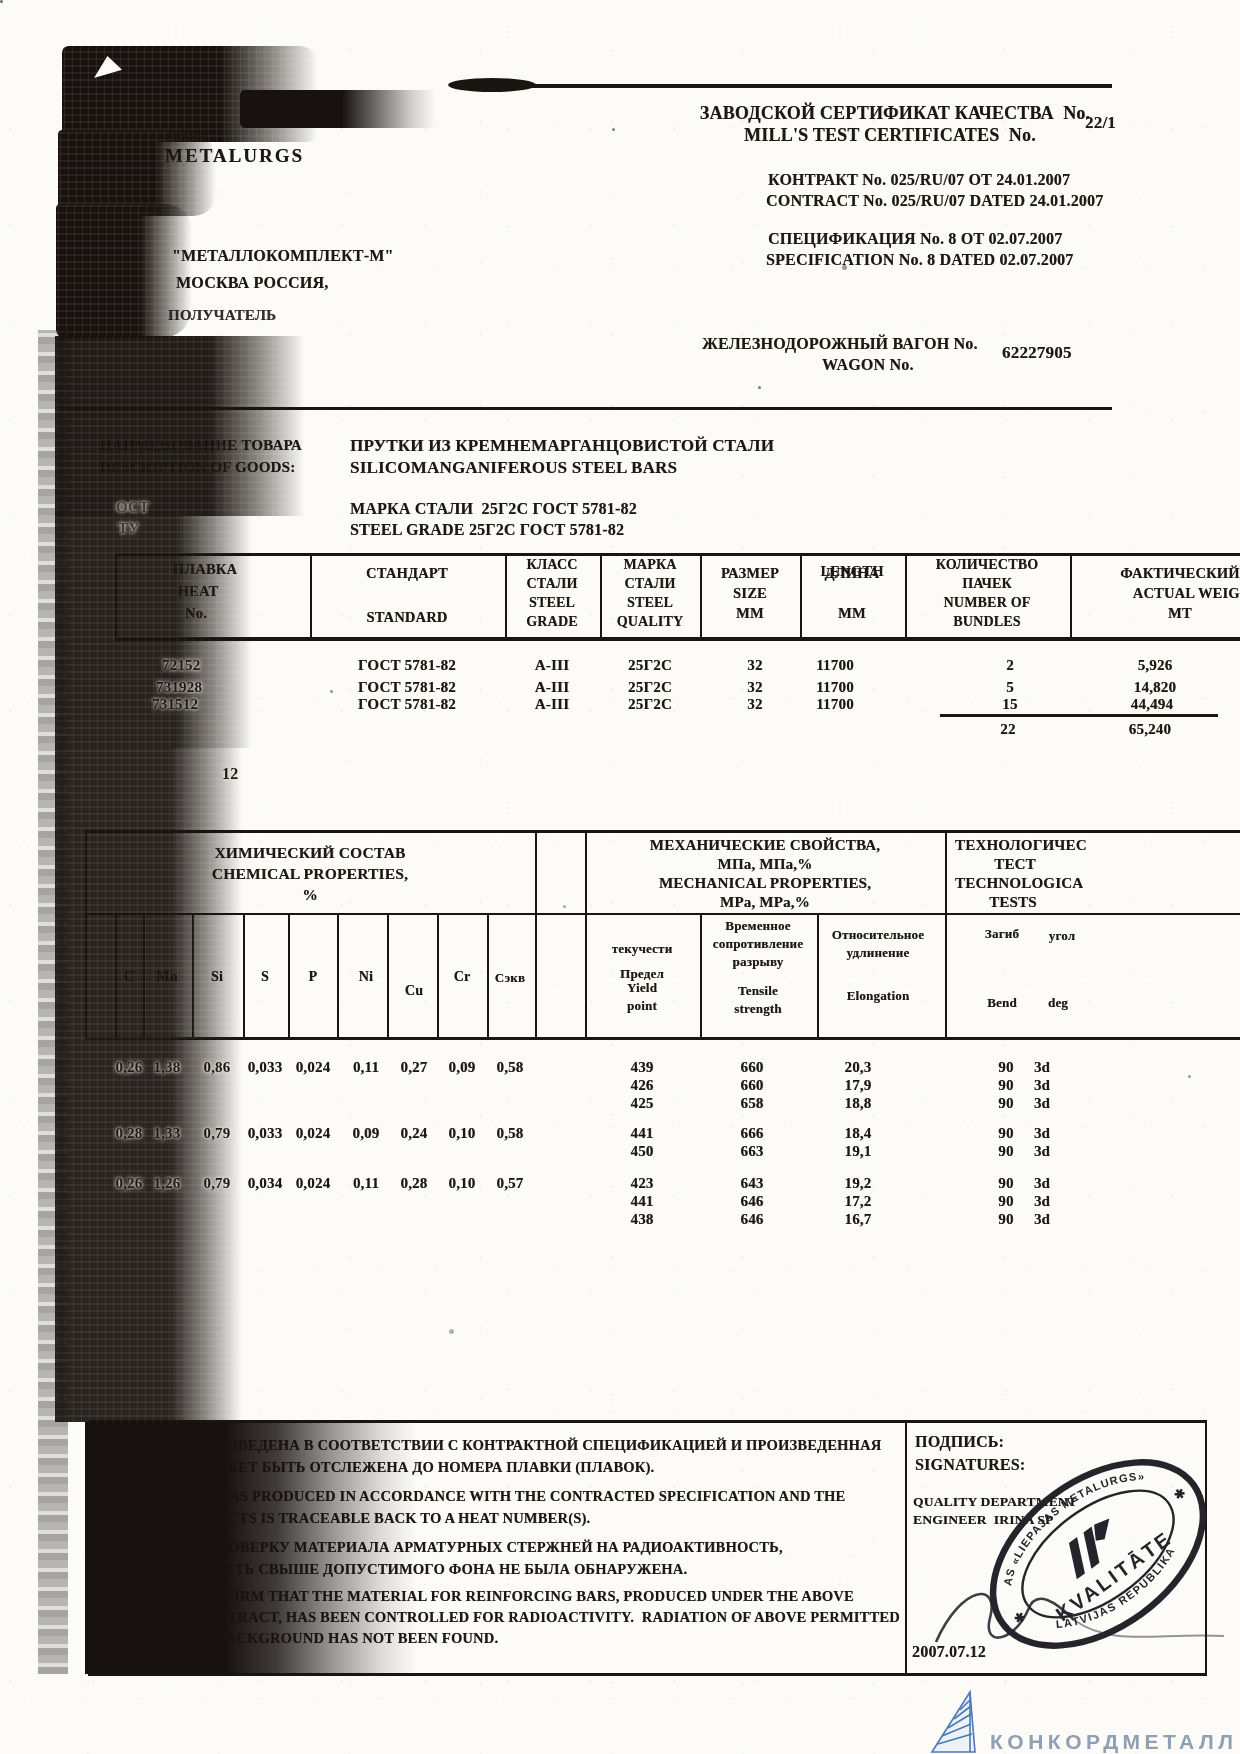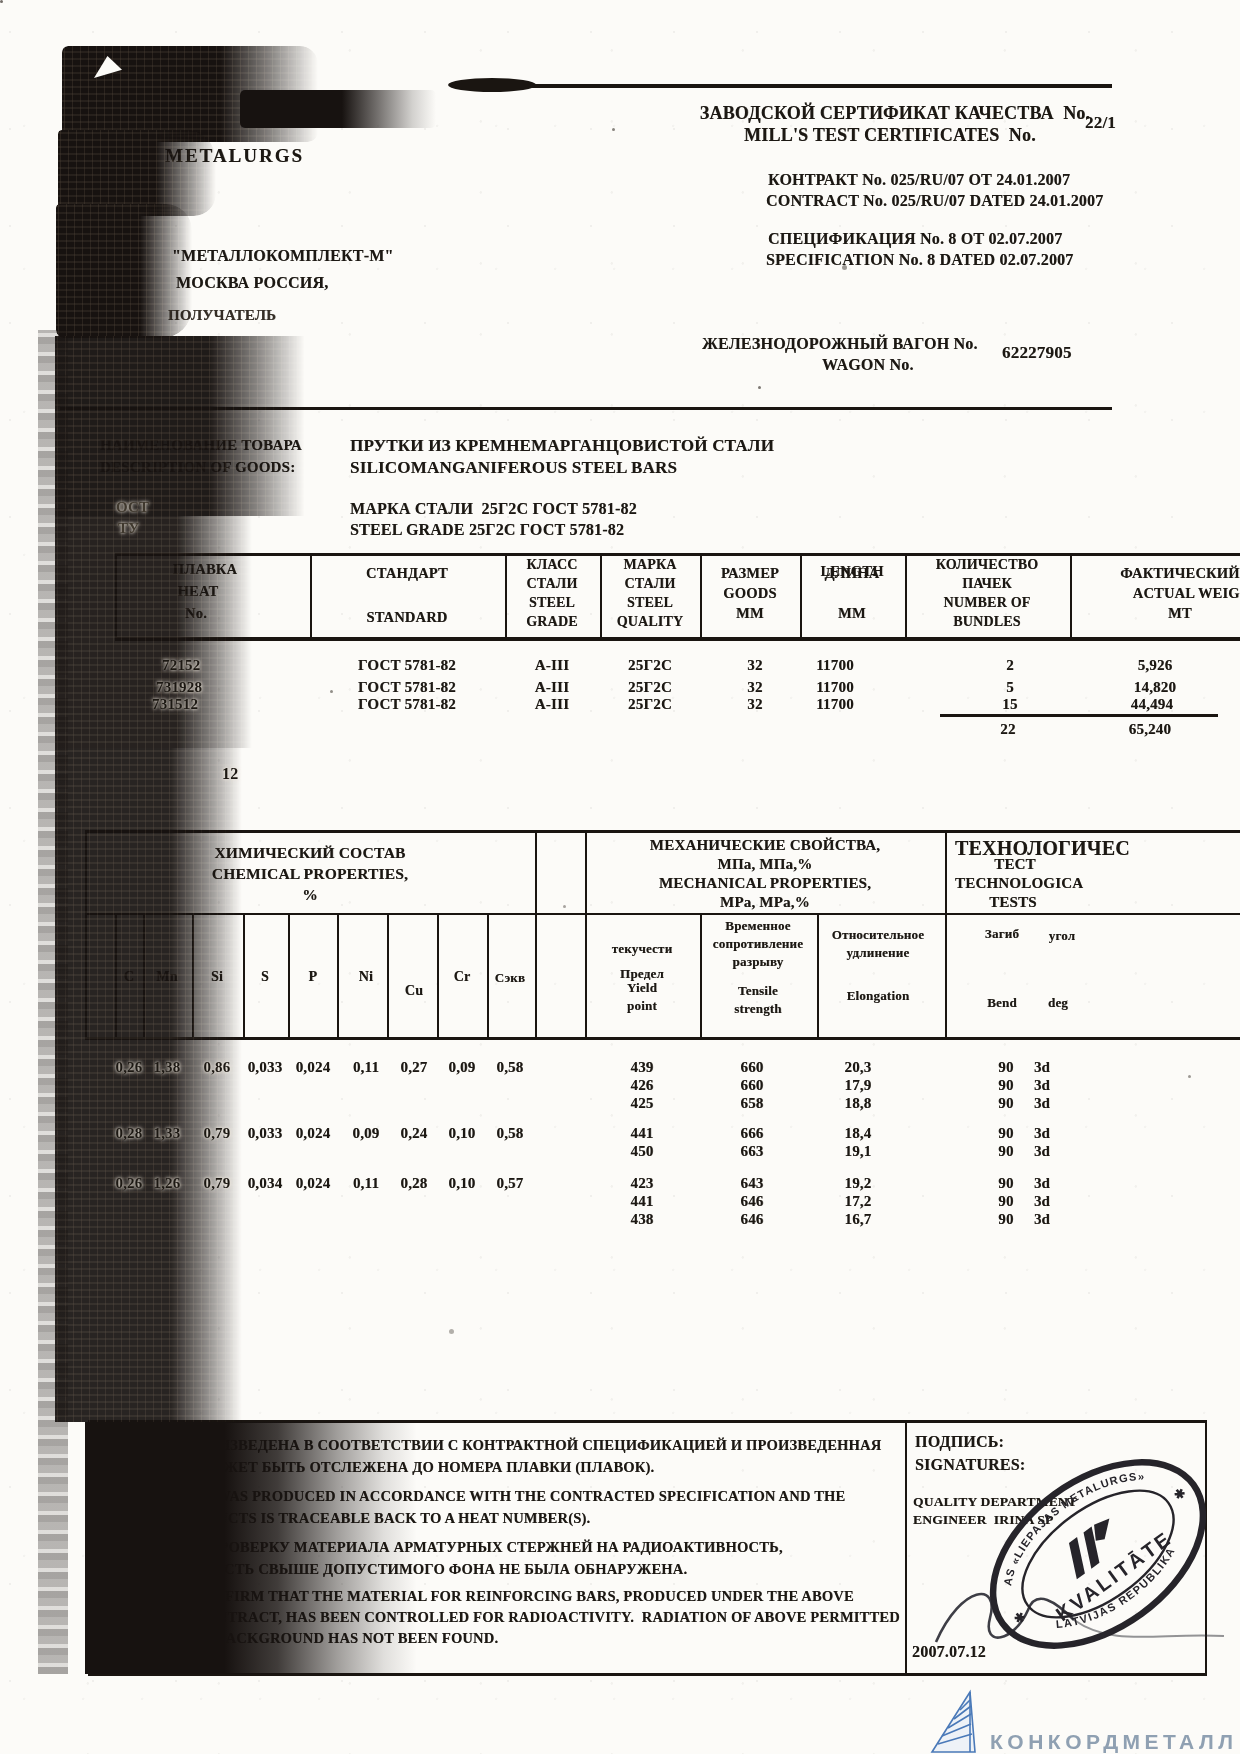--- a/index.html
+++ b/index.html
@@ -80,21 +80,21 @@
   <div class="t c" style="left:407px;top:610px;font-size:14.5px;">STANDARD</div>
   <div class="t c" style="left:552px;top:558px;font-size:14px;">КЛАСС</div>
   <div class="t c" style="left:552px;top:577px;font-size:14px;">СТАЛИ</div>
   <div class="t c" style="left:552px;top:596px;font-size:14px;">STEEL</div>
   <div class="t c" style="left:552px;top:615px;font-size:14px;">GRADE</div>
   <div class="t c" style="left:650px;top:558px;font-size:14px;">МАРКА</div>
   <div class="t c" style="left:650px;top:577px;font-size:14px;">СТАЛИ</div>
   <div class="t c" style="left:650px;top:596px;font-size:14px;">STEEL</div>
   <div class="t c" style="left:650px;top:615px;font-size:14px;">QUALITY</div>
   <div class="t c" style="left:750px;top:566px;font-size:14.5px;">РАЗМЕР</div>
-  <div class="t c" style="left:750px;top:586px;font-size:14.5px;">GOODS</div>
+  <div class="t c" style="left:750px;top:586px;font-size:14.5px;">SIZE</div>
   <div class="t c" style="left:750px;top:606px;font-size:14.5px;">MM</div>
   <div class="t c" style="left:852px;top:566px;font-size:14.5px;">ДЛИНА</div>
   <div class="t c" style="left:852px;top:564px;font-size:14.5px;">LENGTH</div>
   <div class="t c" style="left:852px;top:606px;font-size:14.5px;">MM</div>
   <div class="t c" style="left:987px;top:558px;font-size:14px;">КОЛИЧЕСТВО</div>
   <div class="t c" style="left:987px;top:577px;font-size:14px;">ПАЧЕК</div>
   <div class="t c" style="left:987px;top:596px;font-size:14px;">NUMBER OF</div>
   <div class="t c" style="left:987px;top:615px;font-size:14px;">BUNDLES</div>
   <div class="t c" style="left:1180px;top:566px;font-size:14.5px;">ФАКТИЧЕСКИЙ</div>
   <div class="t c" style="left:1192px;top:586px;font-size:14.5px;">ACTUAL WEIGH</div>
@@ -147,21 +147,21 @@
   <div class="vl" style="left:700px;top:913px;height:124px;"></div>
   <div class="vl" style="left:817px;top:913px;height:124px;"></div>
 
   <div class="t c" style="left:310px;top:845px;font-size:15.5px;">ХИМИЧЕСКИЙ СОСТАВ</div>
   <div class="t c" style="left:310px;top:866px;font-size:15.5px;">CHEMICAL PROPERTIES,</div>
   <div class="t c" style="left:310px;top:887px;font-size:15.5px;">%</div>
   <div class="t c" style="left:765px;top:838px;font-size:15px;">МЕХАНИЧЕСКИЕ СВОЙСТВА,</div>
   <div class="t c" style="left:765px;top:857px;font-size:15px;">МПа, МПа,%</div>
   <div class="t c" style="left:765px;top:876px;font-size:15px;">MECHANICAL PROPERTIES,</div>
   <div class="t c" style="left:765px;top:895px;font-size:15px;">MPa, MPa,%</div>
-  <div class="t" style="left:955px;top:838px;font-size:20px;">ТЕХНОЛОГИЧЕС</div>
+  <div class="t" style="left:955px;top:838px;font-size:15px;">ТЕХНОЛОГИЧЕС</div>
   <div class="t c" style="left:1015px;top:857px;font-size:15px;">ТЕСТ</div>
   <div class="t" style="left:955px;top:876px;font-size:15px;">TECHNOLOGICA</div>
   <div class="t c" style="left:1013px;top:895px;font-size:15px;">TESTS</div>
 
   <div class="t c" style="left:129px;top:970px;font-size:14px;">C</div>
   <div class="t c" style="left:167px;top:970px;font-size:14px;">Mn</div>
   <div class="t c" style="left:217px;top:970px;font-size:14px;">Si</div>
   <div class="t c" style="left:265px;top:970px;font-size:14px;">S</div>
   <div class="t c" style="left:313px;top:970px;font-size:14px;">P</div>
   <div class="t c" style="left:366px;top:970px;font-size:14px;">Ni</div>

